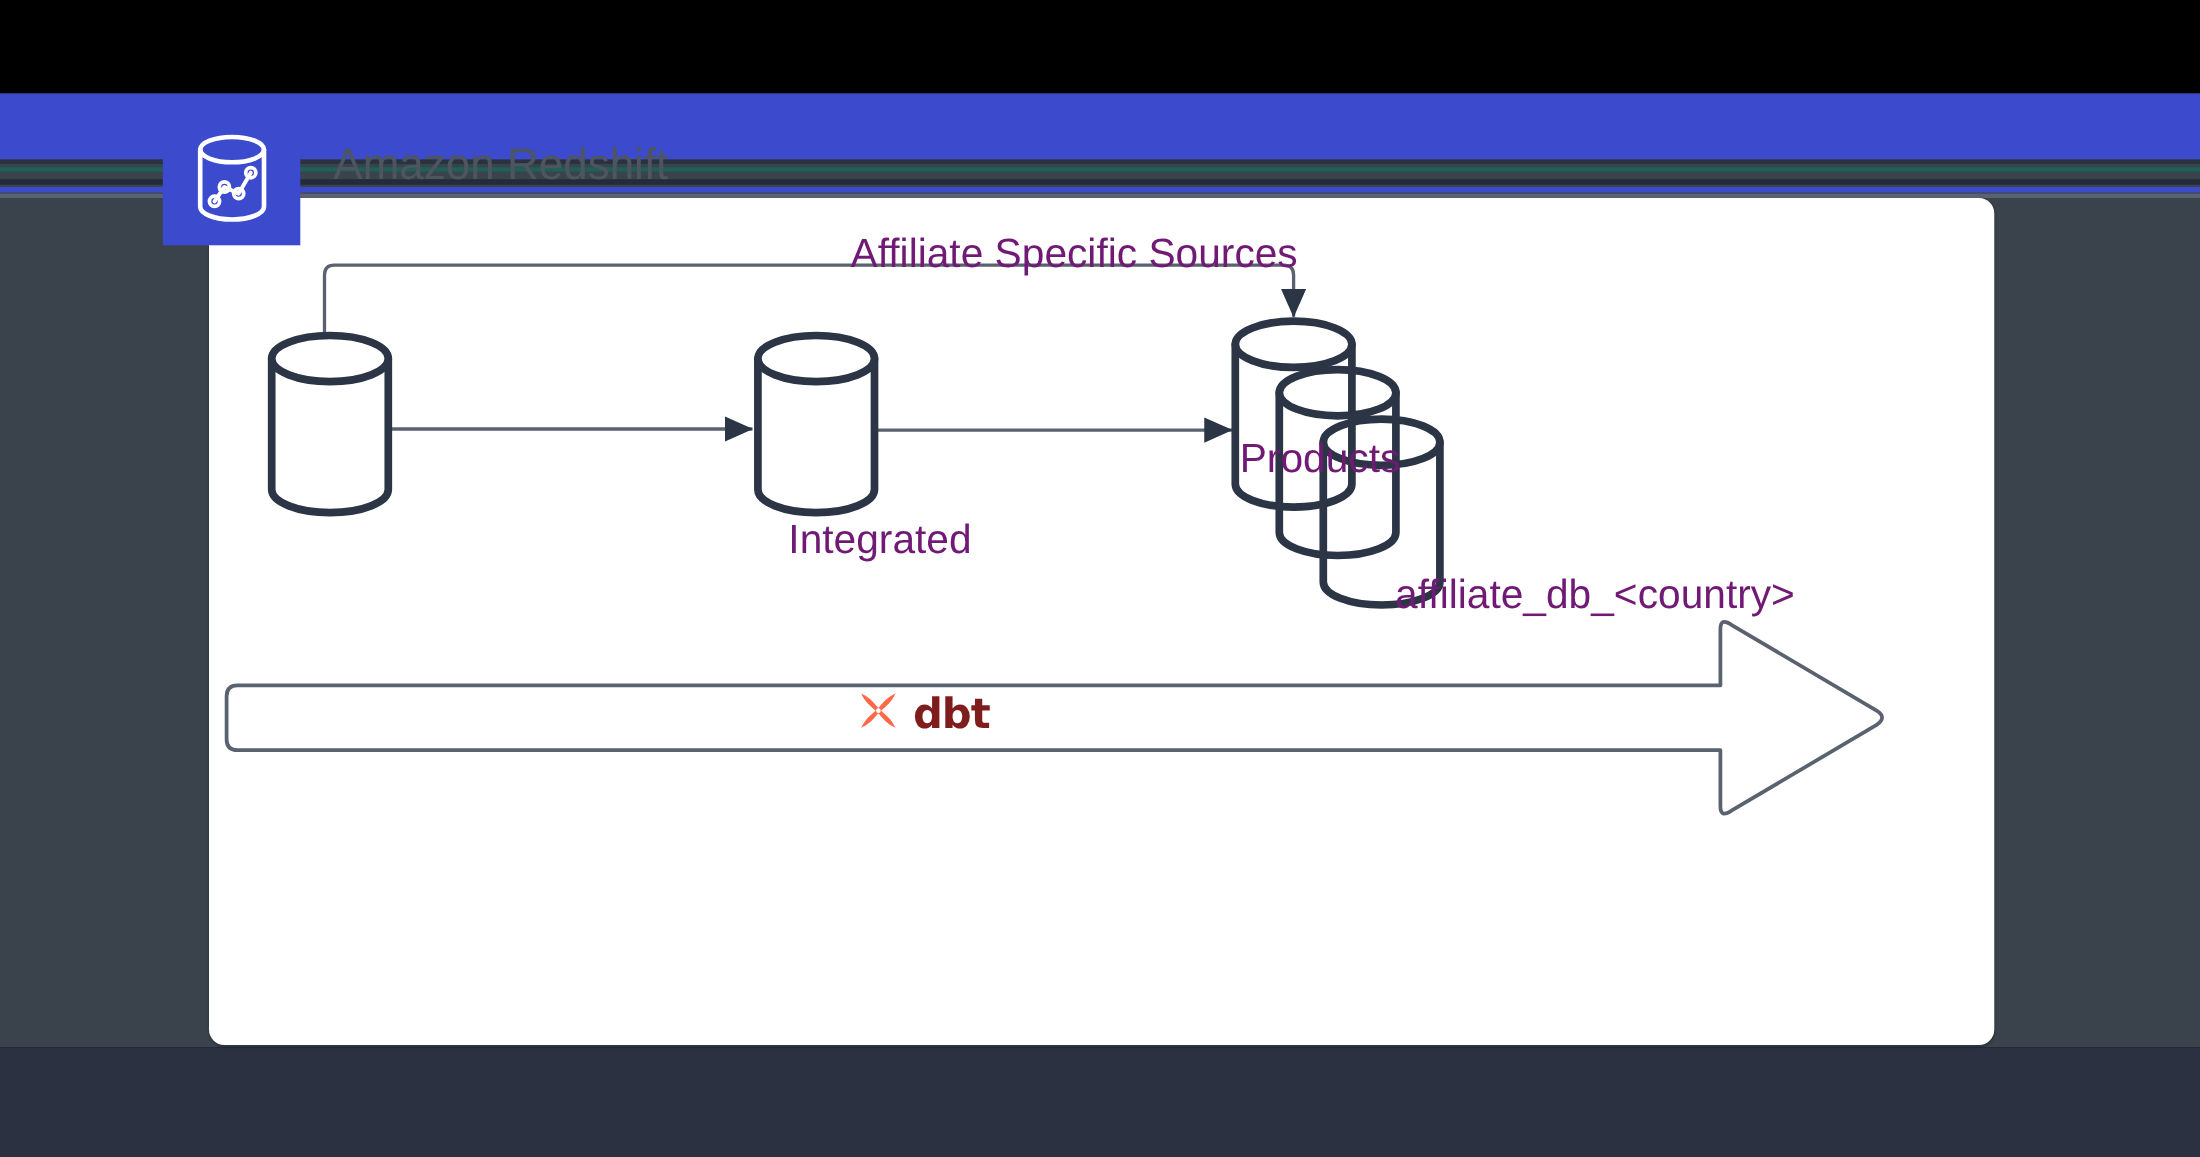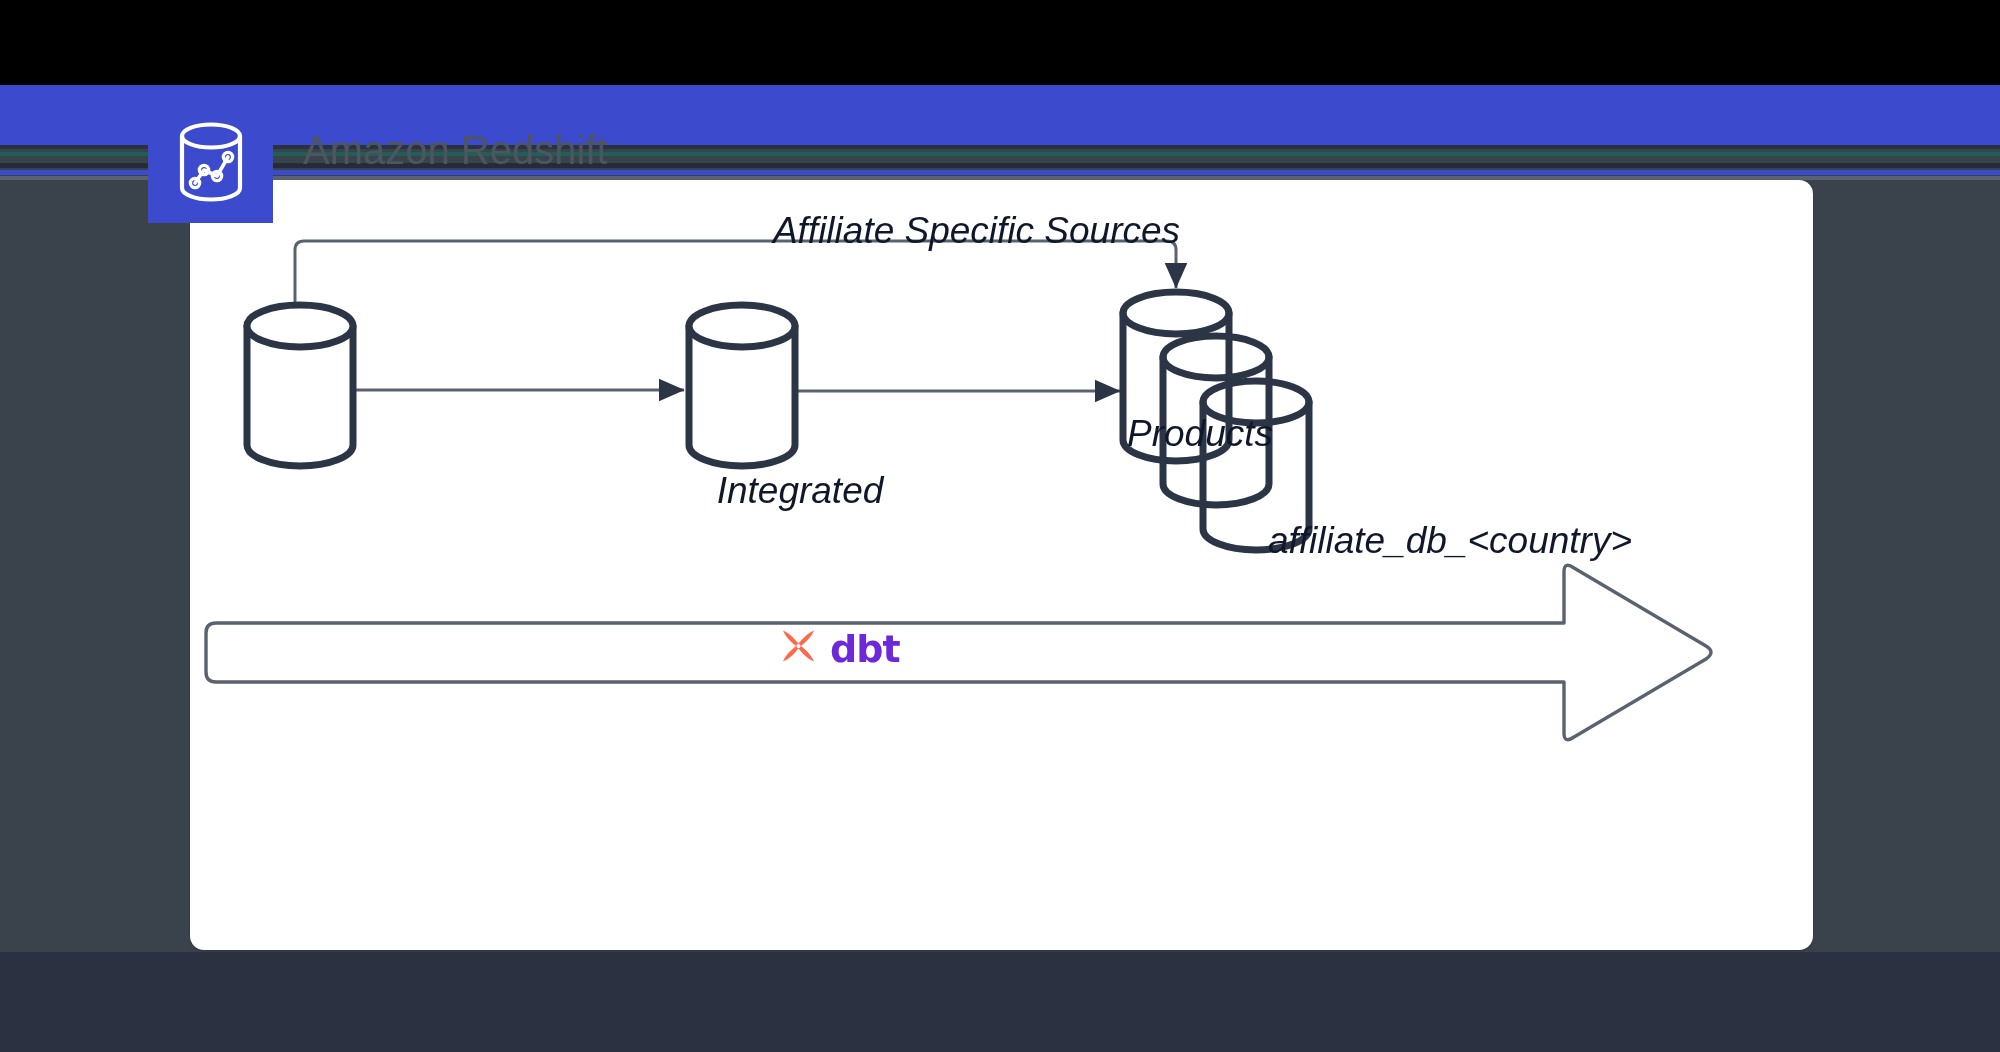--- a/index.html
+++ b/index.html
@@ -111,26 +111,25 @@
     position: absolute;
     left: 0; top: 0;
     width: 1623px;
     height: 770px;
     overflow: visible;
   }
 
   
   .dlabel {
     position: absolute;
-    color: #0f172a;
+    color: #701a75;
     font-family: "Liberation Sans", "DejaVu Sans", sans-serif;
     font-weight: 400;
     white-space: nowrap;
     line-height: 1.12;
-    font-style: italic;
   }
   .lbl-affiliate-sources {
     left: 0; top: 30px;
     width: 1623px;
     text-align: center;
     font-size: 37px;
     transform: translateX(-25px);
   }
   .lbl-sources {
     left: 42px; top: 290px;
@@ -148,21 +147,20 @@
     left: 820px; top: 172px;
     width: 380px;
     text-align: center;
     font-size: 37px;
   }
   .lbl-products {
     left: 820px; top: 216px;
     width: 380px;
     text-align: center;
     font-size: 37px;
-    margin-top: 17px;
   }
   .lbl-affiliate-db {
     left: 960px; top: 340px;
     width: 600px;
     text-align: center;
     font-size: 37px;
   }
 
   
   .dbt-logo {
@@ -172,21 +170,21 @@
     display: flex;
     align-items: center;
     gap: 11px;
     z-index: 5;
   }
   .dbt-mark { width: 41px; height: 41px; display: block; }
   .dbt-word {
     font-family: "DejaVu Sans", "Liberation Sans", sans-serif;
     font-size: 38px;
     font-weight: 700;
-    color: #6d28d9;
+    color: #7f1d1d;
     letter-spacing: -1px;
     line-height: 1;
   }
 </style>
 </head>
 <body>
 
 <div id="screen">
 
   <div class="page-bg"></div>

